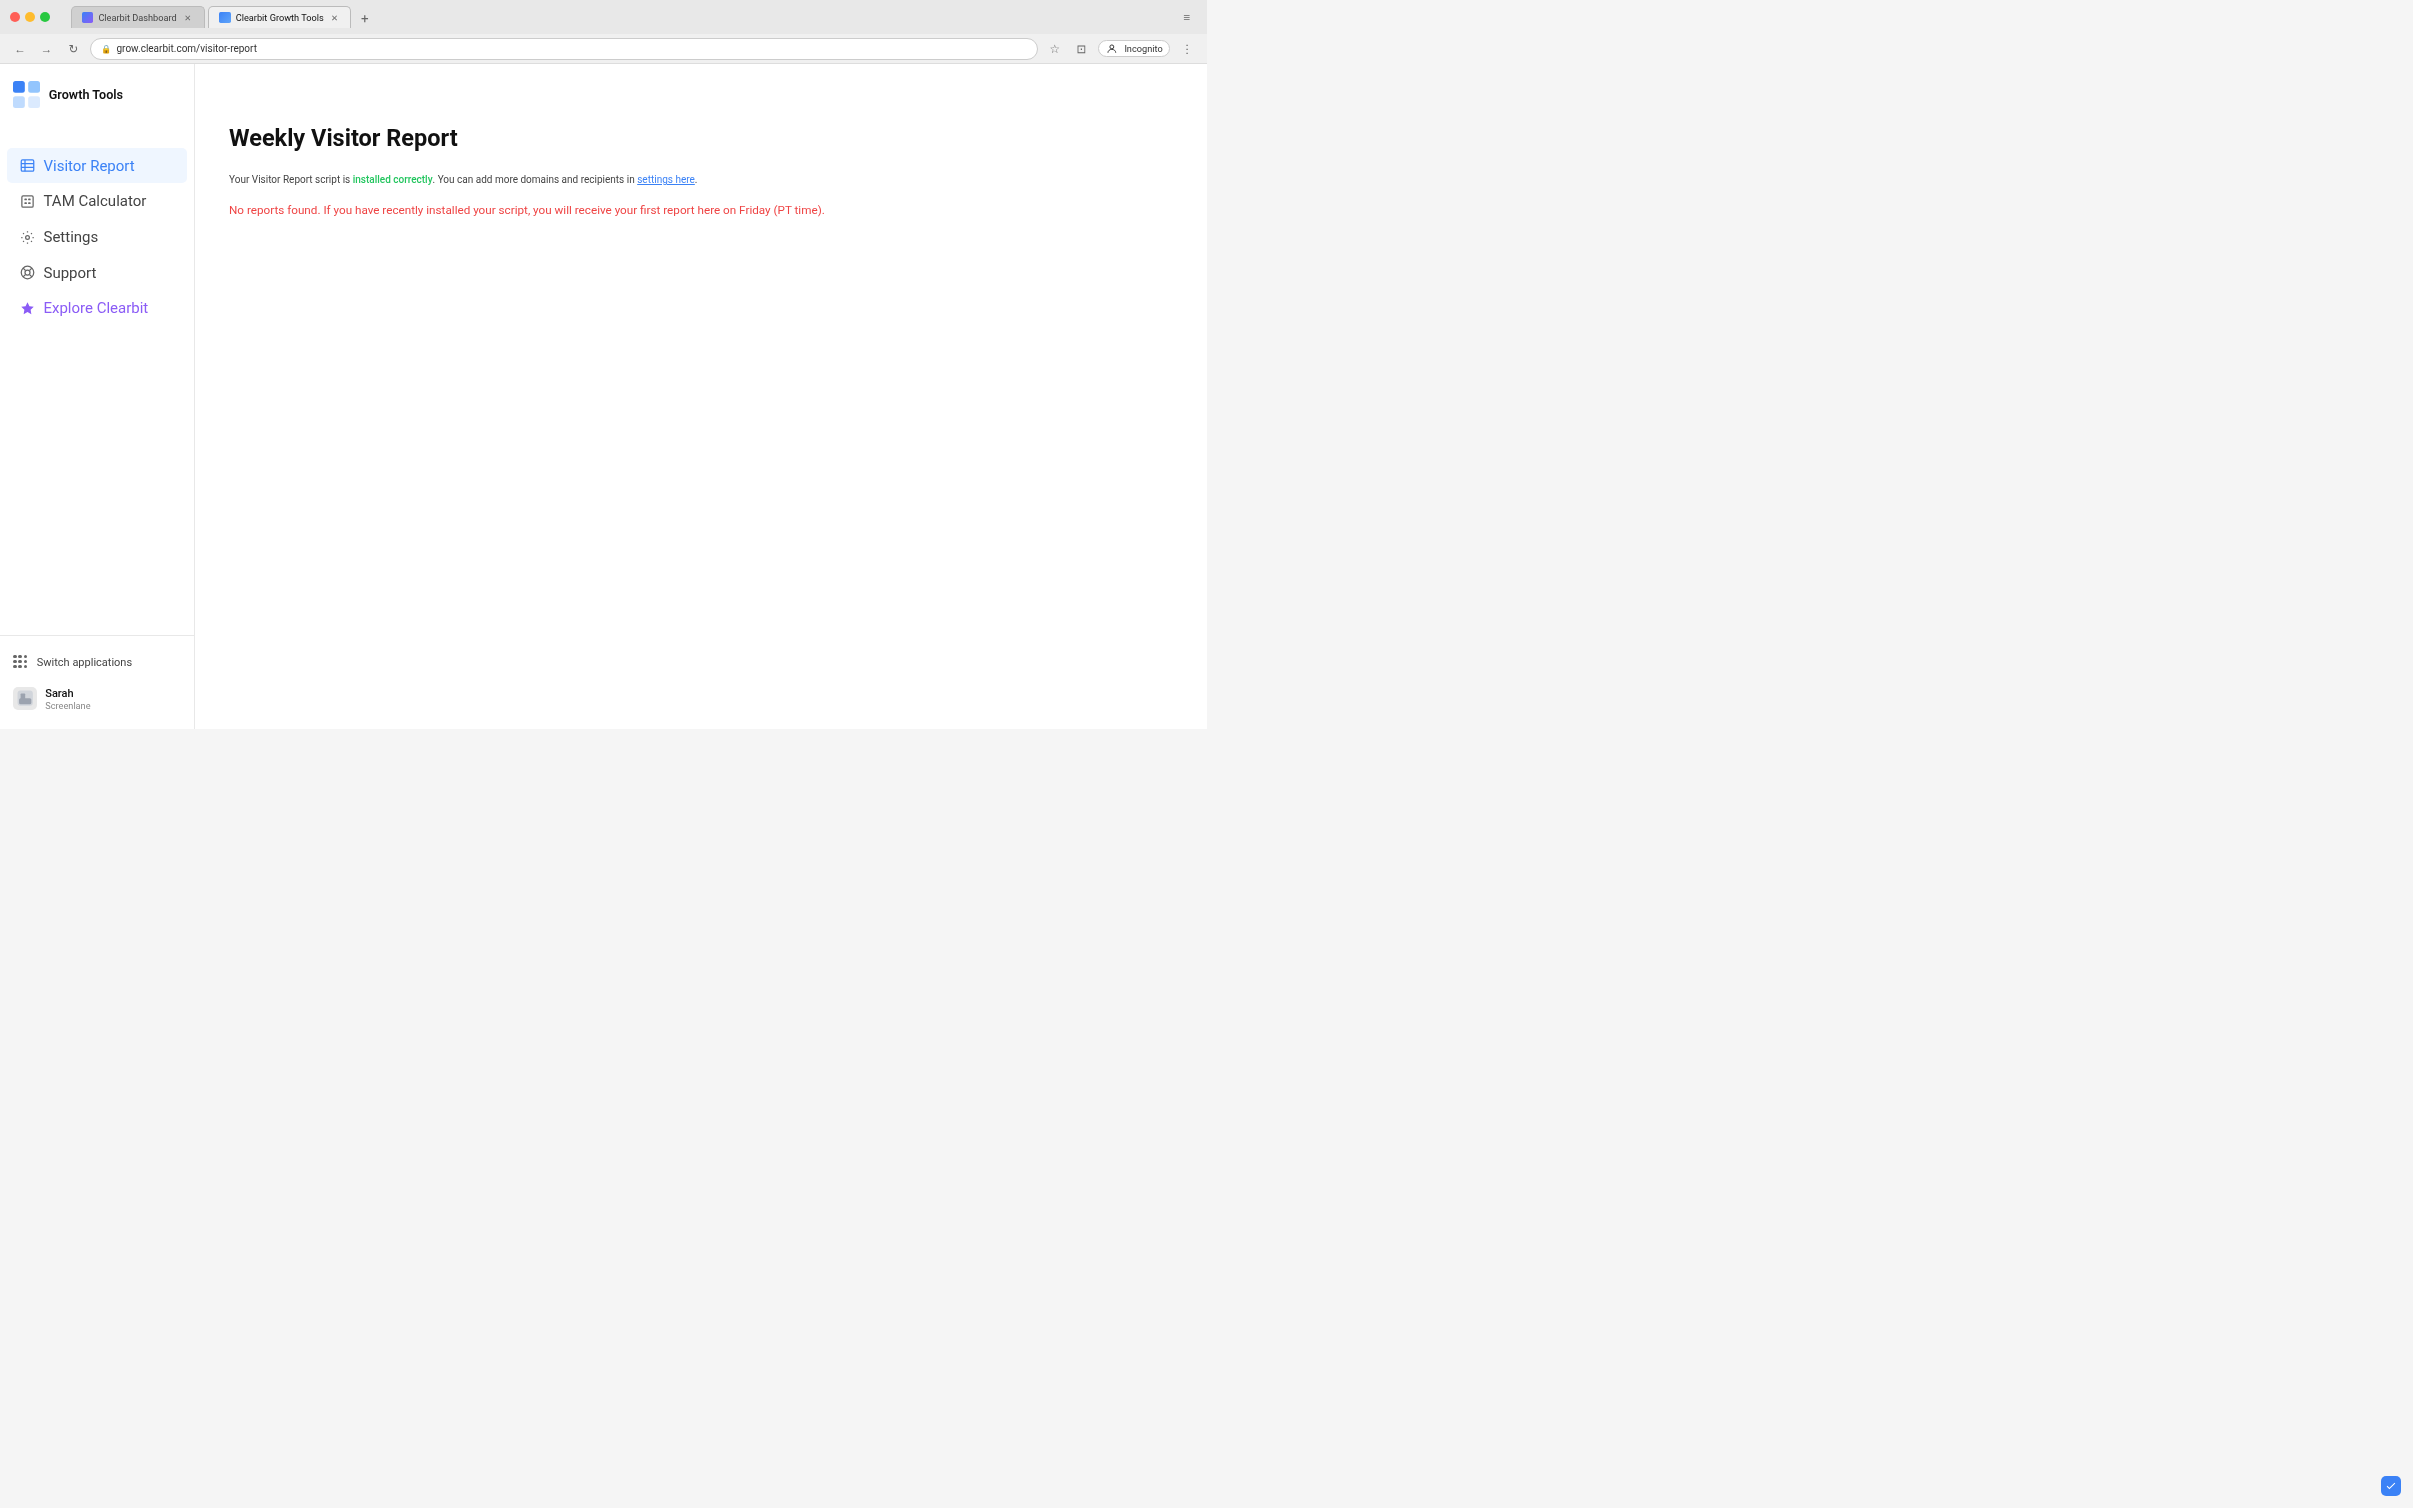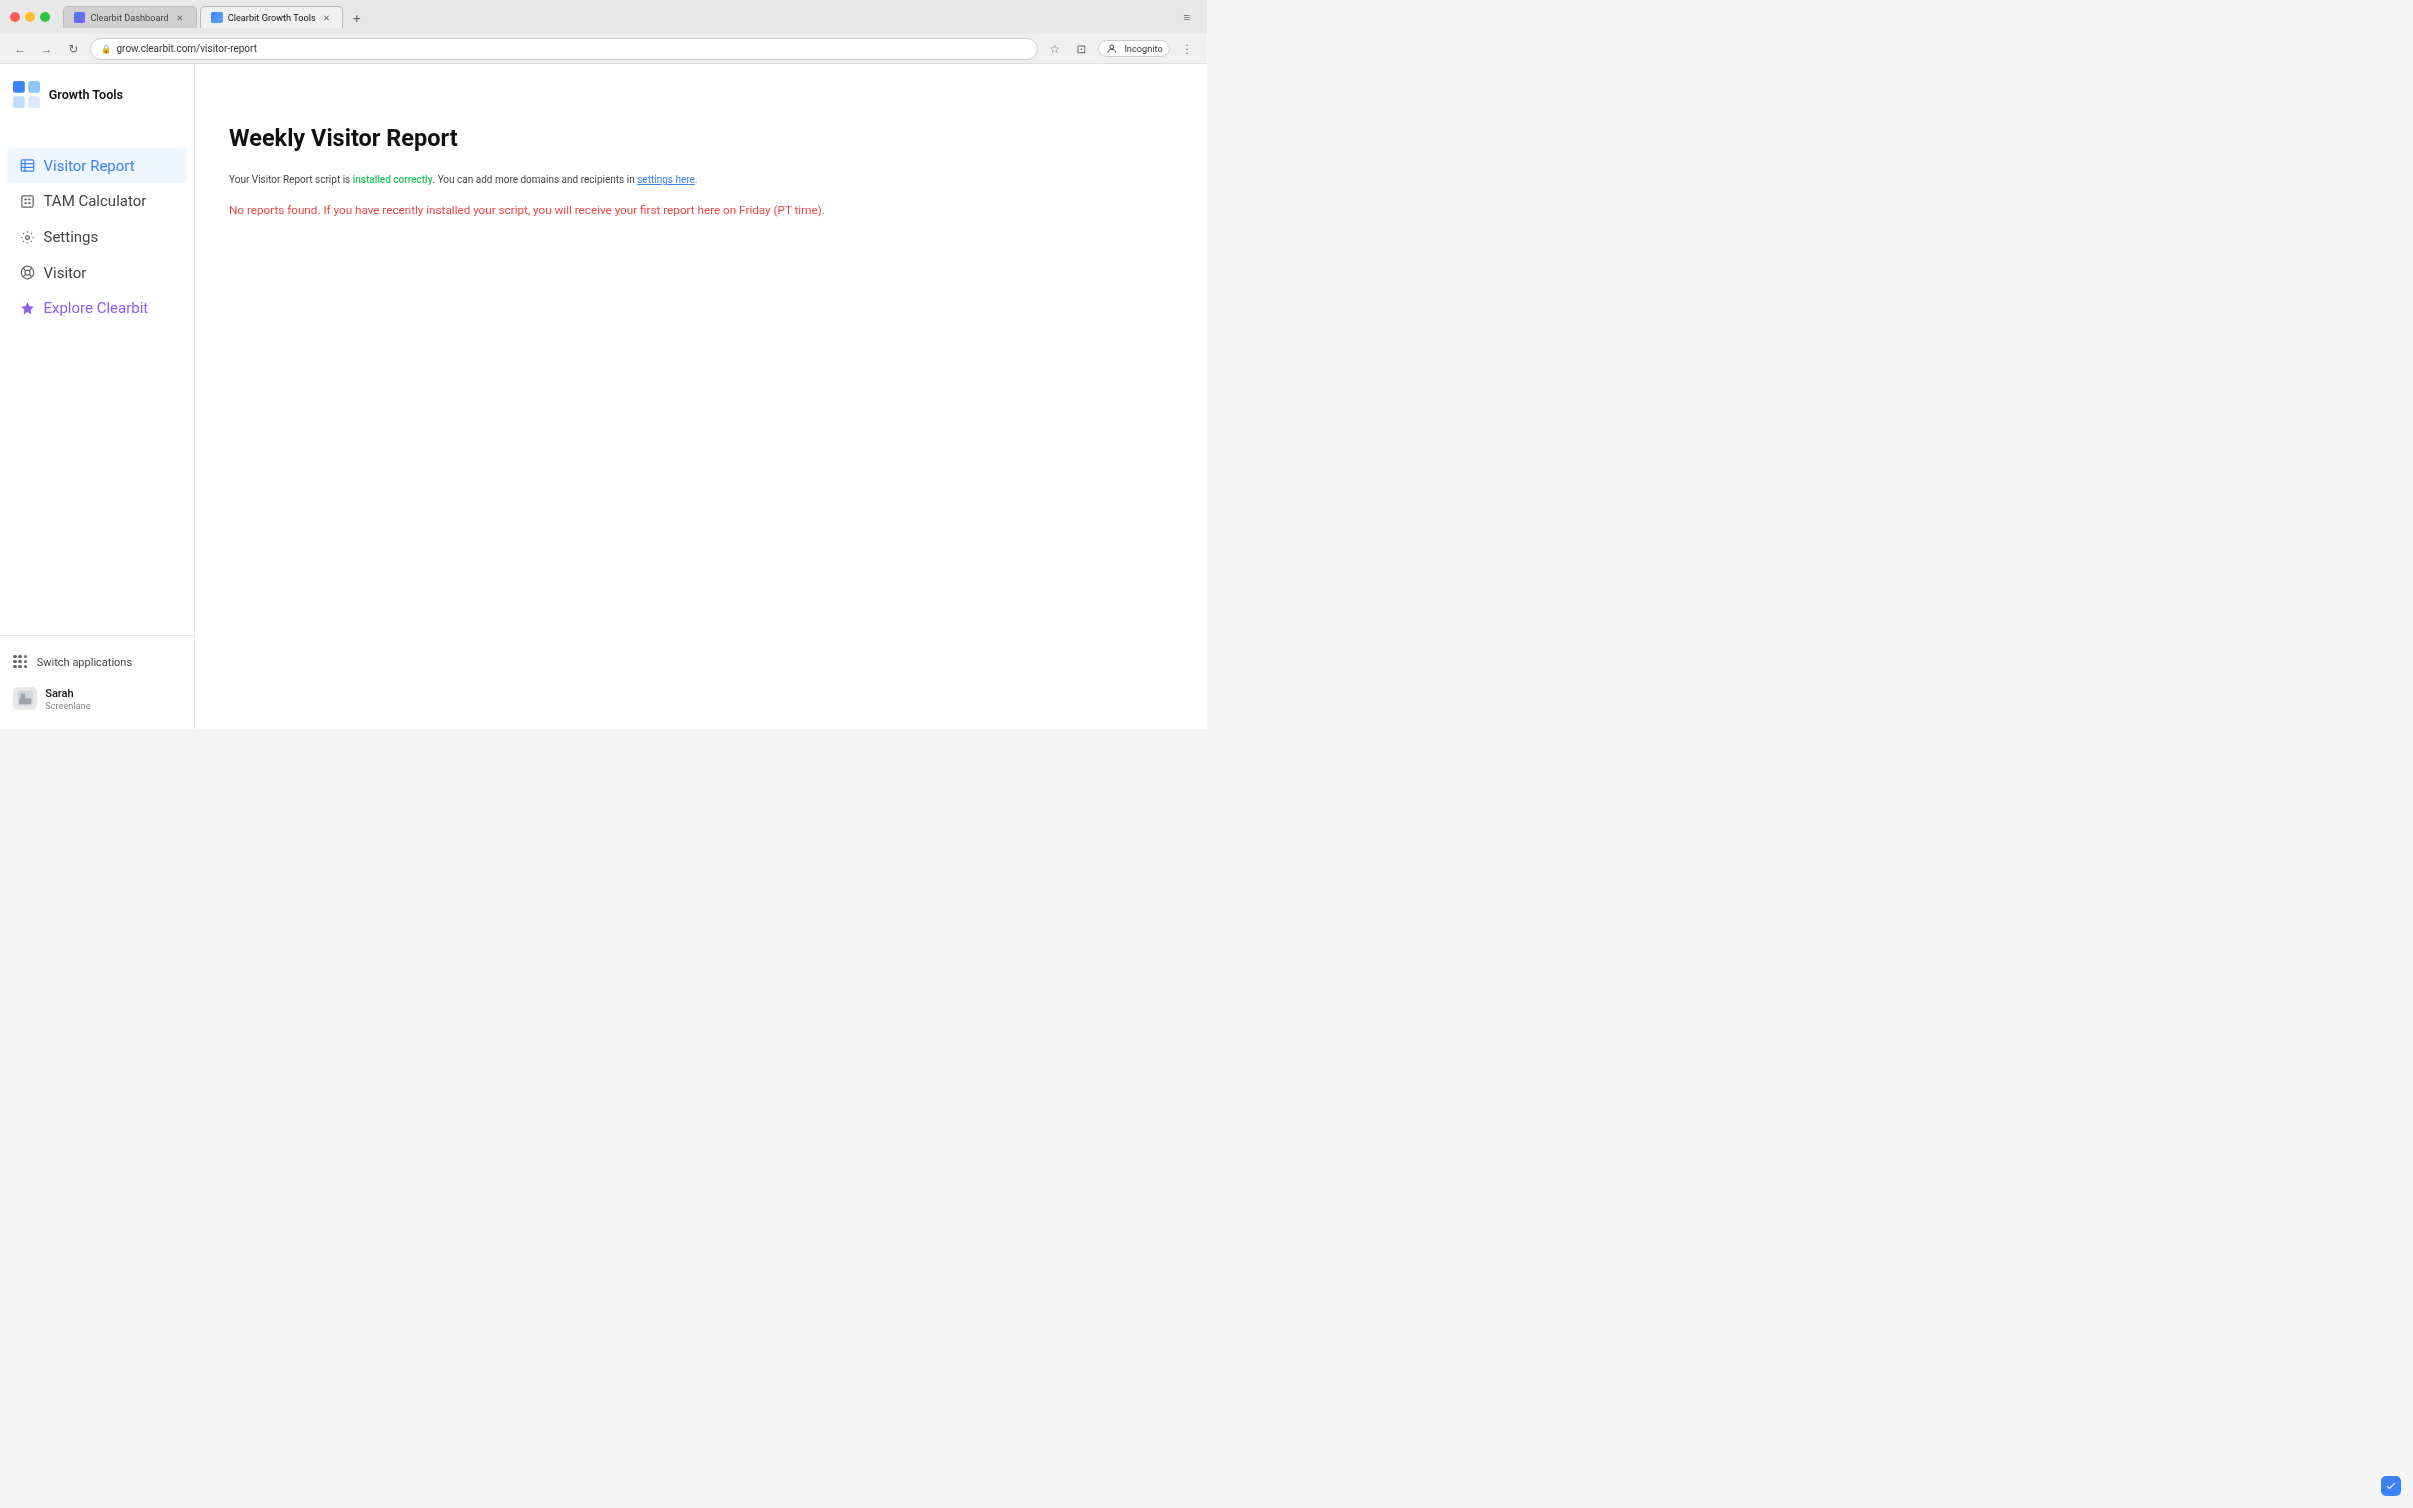--- a/index.html
+++ b/index.html
@@ -21,21 +21,21 @@
       background: #e8e8e8;
       width: 100%;
     }
 
     .browser-titlebar {
       height: 34px;
       background: #e8e8e8;
       display: flex;
       align-items: center;
       padding: 0 10px;
-      gap: 6px;
+      gap: 14px;
     }
 
     .traffic-lights {
       display: flex;
       gap: 5px;
       align-items: center;
     }
 
     .traffic-light {
       width: 10px;
@@ -505,21 +505,21 @@
         <div class="nav-icon">
           <svg width="15" height="15" viewBox="0 0 24 24" fill="none" stroke="#666" stroke-width="2">
             <circle cx="12" cy="12" r="10"></circle>
             <circle cx="12" cy="12" r="4"></circle>
             <line x1="4.93" y1="4.93" x2="8.46" y2="8.46"></line>
             <line x1="15.54" y1="15.54" x2="19.07" y2="19.07"></line>
             <line x1="19.07" y1="4.93" x2="15.54" y2="8.46"></line>
             <line x1="4.93" y1="19.07" x2="8.46" y2="15.54"></line>
           </svg>
         </div>
-        <span class="nav-label">Visitor</span>
+        <span class="nav-label">Support</span>
       </div>
 
       <div class="nav-item explore">
         <div class="nav-icon">
           <svg width="15" height="15" viewBox="0 0 24 24" fill="none">
             <path d="M12 2L15.09 8.26L22 9.27L17 14.14L18.18 21.02L12 17.77L5.82 21.02L7 14.14L2 9.27L8.91 8.26L12 2Z" fill="#8b5cf6"></path>
           </svg>
         </div>
         <span class="nav-label" style="color:#8b5cf6;">Explore Clearbit</span>
       </div>

